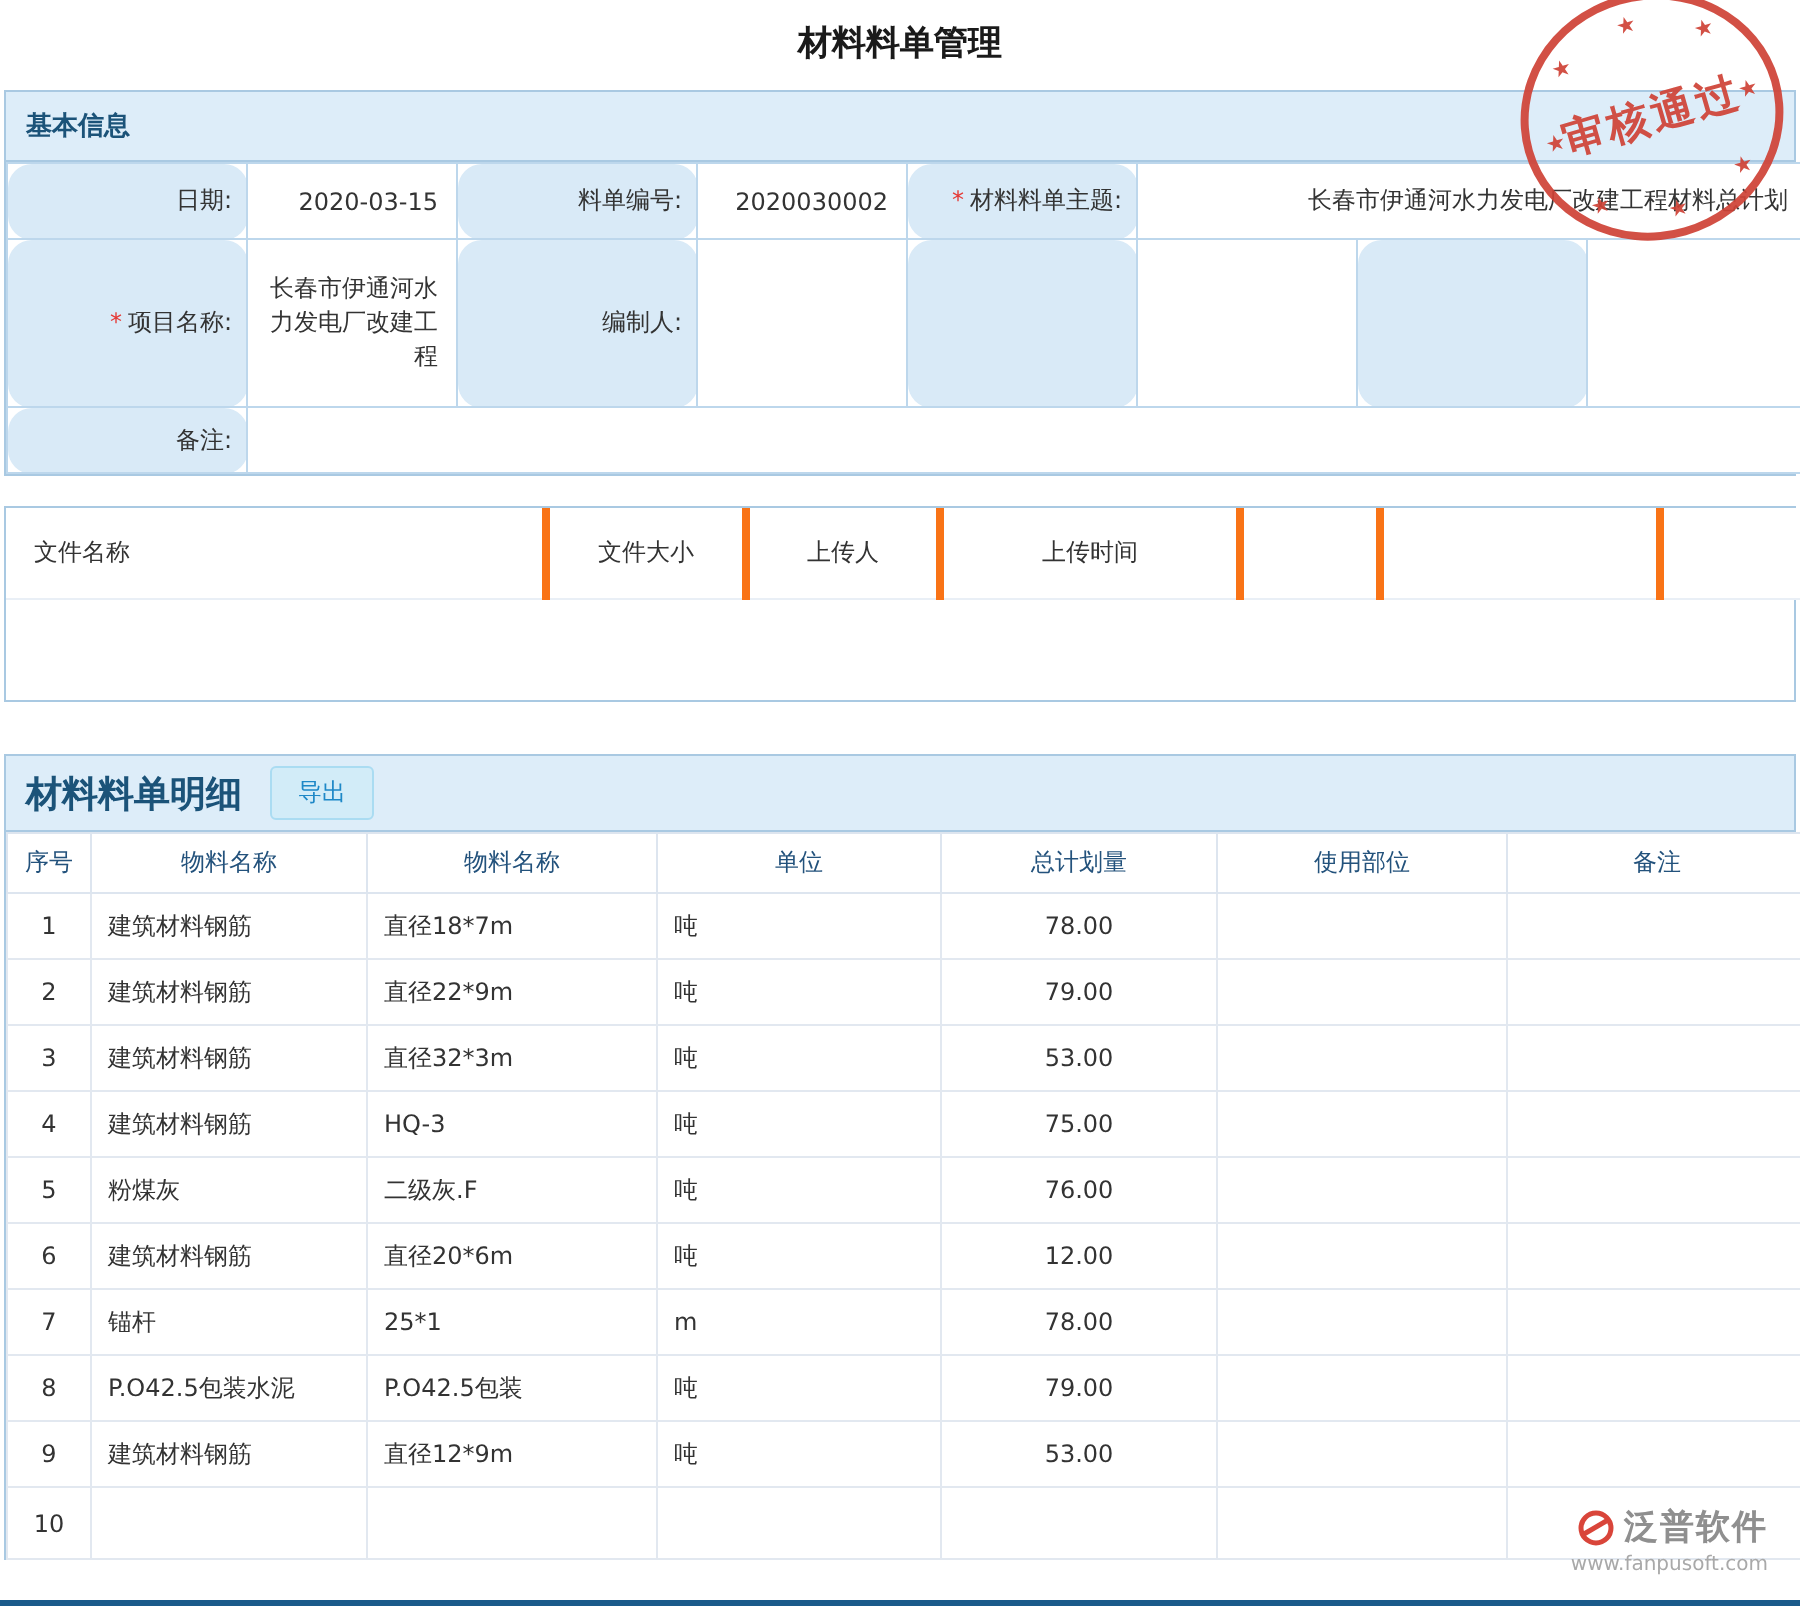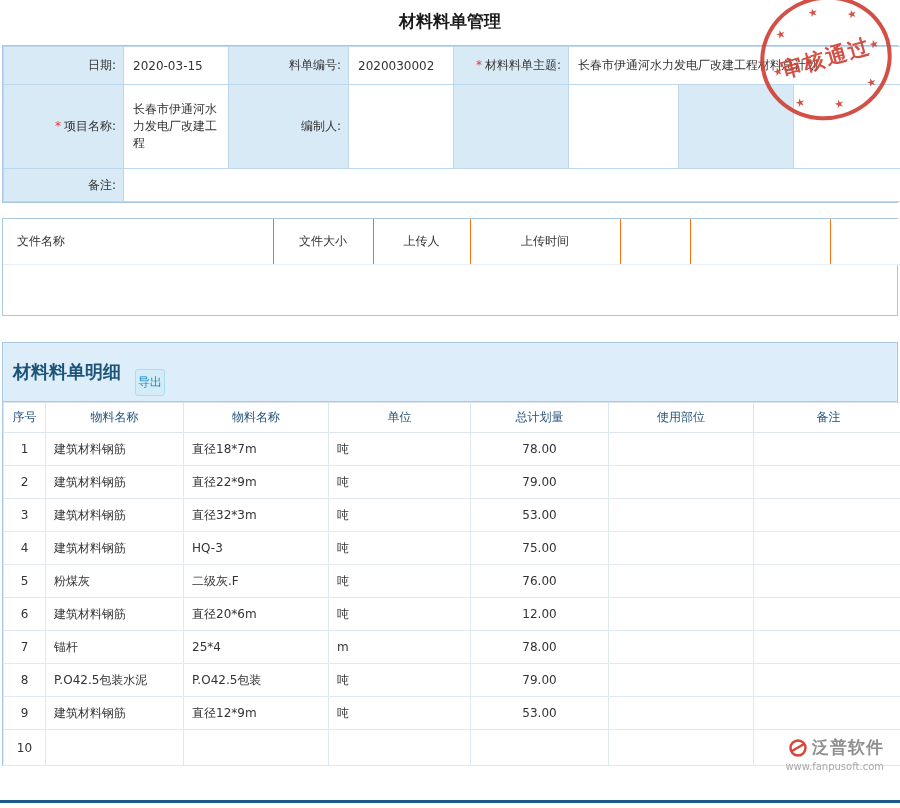--- a/index.html
+++ b/index.html
@@ -27,43 +27,43 @@
     background: var(--section-bg, #ddedf9);
     border-bottom: 1px solid var(--border-blue, #a9c9e2);
     padding: 8px 10px;
     font-size: 13px;
     font-weight: bold;
     color: var(--accent-blue, #1b5379);
   }
   
   .info-table { width: 100%; border-collapse: collapse; table-layout: fixed; font-size: 12px; }
   .info-table td { border: 1px solid #bdd7ec; vertical-align: middle; }
-  .info-table td.lbl { background: var(--label-bg, #d9eaf7); text-align: right; padding: 4px 7px; }
-  .info-table td.val { background: #fff; text-align: left; padding: 4px 9px; }
+  .info-table td.lbl { background: var(--label-bg, #d9eaf7); text-align: right; padding: 4px 7px; border-radius: 12px; }
+  .info-table td.val { background: #fff; text-align: right; padding: 4px 9px; }
   .row-1 td { height: 38px; }
   .row-2 td { height: 84px; }
   .row-3 td { height: 33px; }
   .req { color: var(--required-red, #e53935); margin-right: 3px; }
   
   .attach-table { width: 100%; border-collapse: collapse; table-layout: fixed; font-size: 12px; }
   .attach-table th {
     font-weight: normal; color: #333; padding: 14px 6px;
-    border-right: 1px solid #f97316; border-bottom: 1px solid #e9eff6;
+    border-right: 4px solid #f97316; border-bottom: 1px solid #e9eff6;
     text-align: center; background: #fff;
   }
   .attach-table th.first { text-align: left; padding-left: 14px; }
   .attach-table th:last-child { border-right: none; }
   .attach-empty { height: 50px; background: #fff; }
   
   .detail-header { display: flex; align-items: center; gap: 14px; padding: 5px 10px; }
   .detail-title { font-size: 18px; font-weight: bold; color: var(--accent-blue, #1b5379); }
   .export-btn {
     font-size: 12px; color: var(--link-blue, #1e88c7);
     background: #d2ecf8; border: 1px solid #aadcf2; border-radius: 3px;
-    padding: 4px 2px; cursor: pointer; margin-top: 21px;
+    padding: 4px 13px; cursor: pointer;
   }
   .detail-table { width: 100%; border-collapse: collapse; table-layout: fixed; font-size: 12px; }
   .detail-table th {
     color: #23527c; font-weight: normal; background: #fff;
     border: 1px solid #dde5ef; padding: 6px 4px; height: 27px; text-align: center;
   }
   .detail-table td { border: 1px solid #e2e8f0; height: 33px; padding: 0 8px; background: #fff; }
   .detail-table td.c-no, .detail-table td.c-qty { text-align: center; }
   .detail-table tr.last td { height: 36px; }
   
@@ -79,21 +79,21 @@
   }
   .stamp-star {
     position: absolute; color: var(--stamp-red, #cf4236); font-size: 11px;
     transform: translate(-50%, -50%); line-height: 1;
   }
   .st1 { left: 66px; top: 15px; }  .st2 { left: 103px; top: 27px; }
   .st3 { left: 116px; top: 62px; } .st4 { left: 103px; top: 98px; }
   .st5 { left: 66px; top: 110px; } .st6 { left: 29px; top: 98px; }
   .st7 { left: 16px; top: 62px; }  .st8 { left: 29px; top: 27px; }
   
-  .footer-logo { position: absolute; right: 16px; top: 736px; text-align: right; z-index: 6; }
+  .footer-logo { position: absolute; right: 16px; top: 752px; text-align: right; z-index: 6; }
   .logo-line { display: flex; align-items: center; justify-content: flex-end; gap: 5px; }
   .logo-name { font-size: 17px; font-weight: bold; color: #8f8f8f; letter-spacing: 1px; }
   .logo-url { font-size: 10px; color: #a9a9a9; margin-top: 2px; }
   .bottom-line { position: absolute; left: 0; top: 800px; width: 900px; height: 3px; background: var(--bottom-bar, #1a5a8a); }
   .gap-15 { height: 15px; }
   .gap-26 { height: 26px; }
 </style>
 </head>
 <body>
 
@@ -106,20 +106,21 @@
   <span class="stamp-star st4">★</span>
   <span class="stamp-star st5">★</span>
   <span class="stamp-star st6">★</span>
   <span class="stamp-star st7">★</span>
   <span class="stamp-star st8">★</span>
 </div>
 
 <div class="page-title">材料料单管理</div>
 
 <div class="section">
+  <div class="section-header">基本信息</div>
   <table class="info-table">
     <colgroup>
       <col style="width:120px">
         <col style="width:105px">
         <col style="width:120px">
         <col style="width:105px">
       <col style="width:115px">
         <col style="width:110px">
         <col style="width:115px">
         <col style="width:110px">
@@ -256,21 +257,21 @@
       <td class="c-name">建筑材料钢筋</td>
       <td class="c-spec">直径20*6m</td>
       <td class="c-unit">吨</td>
       <td class="c-qty">12.00</td>
       <td class="c-pos"></td>
       <td class="c-rem"></td>
     </tr>
     <tr>
       <td class="c-no">7</td>
       <td class="c-name">锚杆</td>
-      <td class="c-spec">25*4</td>
+      <td class="c-spec">25*1</td>
       <td class="c-unit">m</td>
       <td class="c-qty">78.00</td>
       <td class="c-pos"></td>
       <td class="c-rem"></td>
     </tr>
     <tr>
       <td class="c-no">8</td>
       <td class="c-name">P.O42.5包装水泥</td>
       <td class="c-spec">P.O42.5包装</td>
       <td class="c-unit">吨</td>

